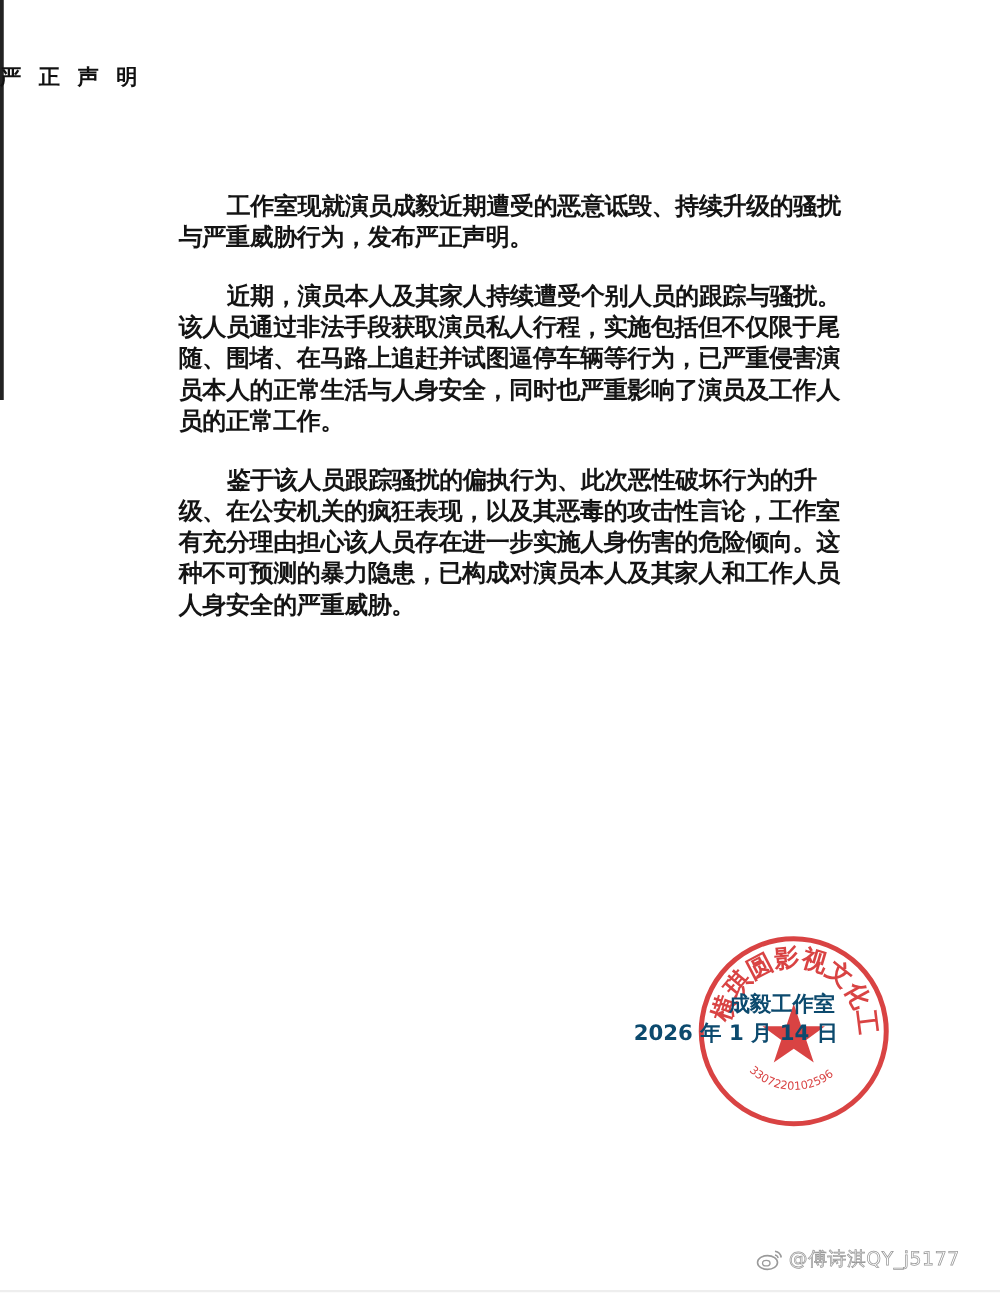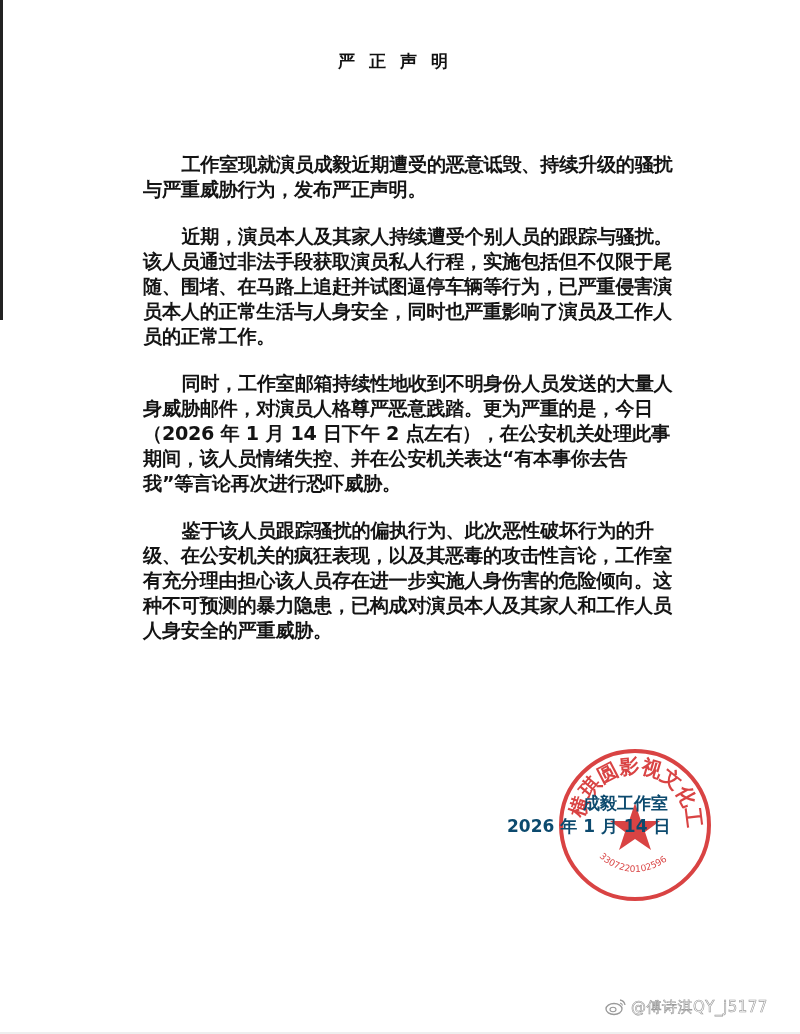--- a/index.html
+++ b/index.html
@@ -1,43 +1,42 @@
 <!DOCTYPE html>
 <html><head>
 <meta charset="utf-8">
 <style>
   html, body { margin:0; padding:0; }
   body { width:800px; height:1034px; background:#ffffff; position:relative; overflow:hidden;
          font-family: "DejaVu Sans", "Liberation Sans", sans-serif; color:#111; }
   .left-edge { position:absolute; left:0; top:0; width:3px; height:320px; background:#222; }
-  .title { position:absolute; top:50px; left:0; width:800px; text-align:center;
+  .title { position:absolute; top:50px; left:0; width:800px; 
            font-size:17px; font-weight:bold; letter-spacing:14px; color:#111; }
   .body { position:absolute; left:128px; top:152px; width:548px; }
   .para { font-size:19.2px; font-weight:bold; line-height:25px; margin:0 0 22px 15px;
           text-indent:2em; color:#141414; letter-spacing:-0.3px; }
   .sign { position:absolute; font-size:17px; font-weight:bold; color:#0c4a6e; z-index:3; }
   .sign-org { left:583px; top:792px; }
   .sign-date { left:507px; top:815px; }
   .stamp { position:absolute; left:555px; top:745px; width:160px; height:160px; z-index:2; opacity:0.88; }
   .watermark { position:absolute; left:605px; top:998px; font-size:15px; color:#fff;
-               -webkit-text-stroke:0.6px #9a9a9a; letter-spacing:0.5px; display:flex; gap:4px; }
+               -webkit-text-stroke:0.6px #9a9a9a; letter-spacing:0.5px; display:flex; align-items:center; gap:4px; }
   .weibo-icon { width:22px; height:18px; }
   .bottom-line { position:absolute; left:0; bottom:0; width:800px; height:2px; background:#eee; }
 </style>
 </head>
 <body>
 
 <div class="left-edge"></div>
 
 <div class="title">严正声明</div>
 
 <div class="body">
   <p class="para">工作室现就演员成毅近期遭受的恶意诋毁、持续升级的骚扰与严重威胁行为，发布严正声明。</p>
   <p class="para">近期，演员本人及其家人持续遭受个别人员的跟踪与骚扰。该人员通过非法手段获取演员私人行程，实施包括但不仅限于尾随、围堵、在马路上追赶并试图逼停车辆等行为，已严重侵害演员本人的正常生活与人身安全，同时也严重影响了演员及工作人员的正常工作。</p>
-  <p class="para">同时，工作室邮箱持续性地收到不明身份人员发送的大量人身威胁邮件，对演员人格尊严恶意践踏。更为严重的是，今日（2026 年 1 月 14 日下午 2 点左右），在公安机关处理此事期间，该人员情绪失控、并在公安机关表达“有本事你去告我”等言论再次进行恐吓威胁。</p>
   <p class="para">鉴于该人员跟踪骚扰的偏执行为、此次恶性破坏行为的升级、在公安机关的疯狂表现，以及其恶毒的攻击性言论，工作室有充分理由担心该人员存在进一步实施人身伤害的危险倾向。这种不可预测的暴力隐患，已构成对演员本人及其家人和工作人员人身安全的严重威胁。</p>
 </div>
 
 <div class="stamp">
   <svg viewBox="0 0 160 160" width="160" height="160">
     <defs>
       <path id="arcTop" d="M 28 80 A 52 52 0 1 1 132 80"></path>
       <path id="arcBot" d="M 38 104 A 50 50 0 0 0 122 104"></path>
     </defs>
     <circle cx="80" cy="80" r="74" fill="none" stroke="#d42a2a" stroke-width="4"></circle>

